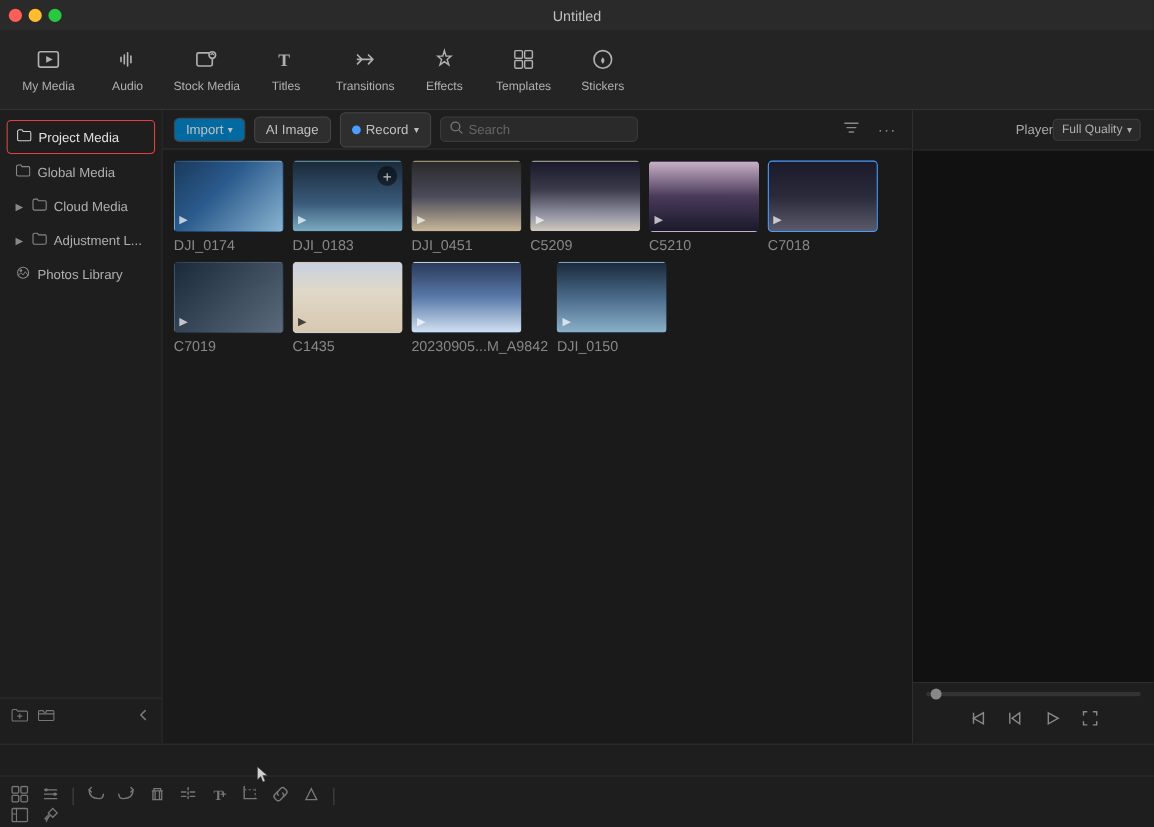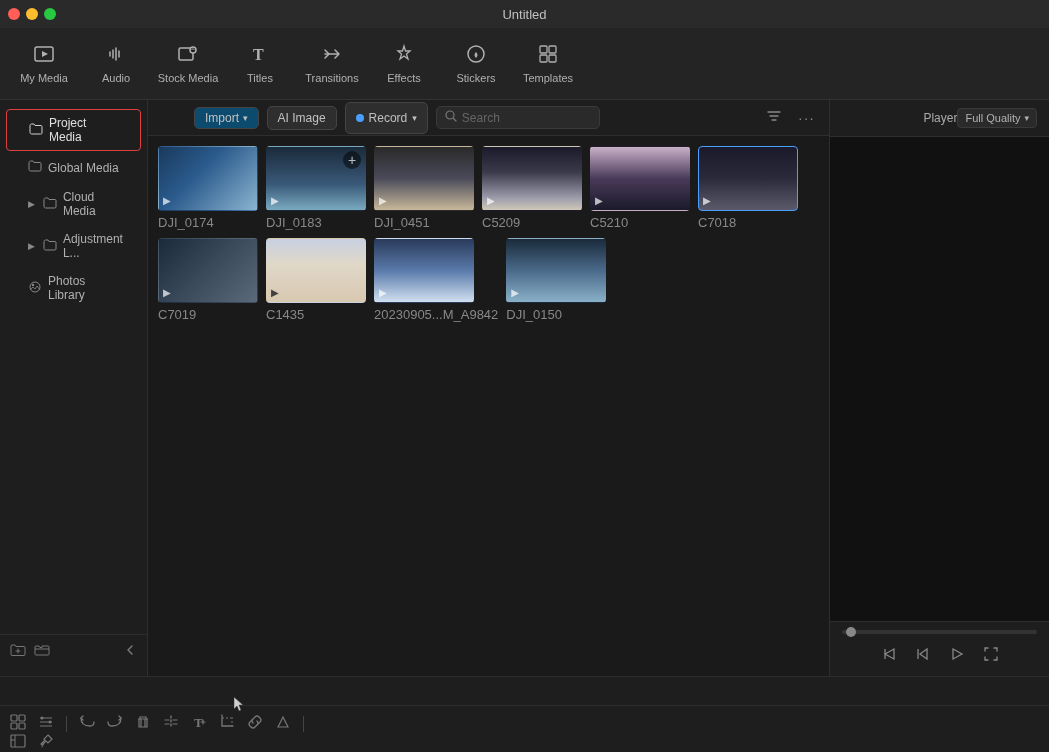--- a/index.html
+++ b/index.html
@@ -88,21 +88,21 @@
       background: #1e1e1e;
       display: flex;
       flex-direction: column;
       padding: 8px 0;
       flex-shrink: 0;
       border-right: 1px solid #2e2e2e;
     }
     .sidebar-item {
       display: flex;
       align-items: center;
-      padding: 6px 22px;
+      padding: 6px 8px;
       cursor: pointer;
       gap: 6px;
       color: #b0b0b0;
       font-size: 12px;
       border-radius: 4px;
       margin: 1px 6px;
     }
     .sidebar-item.active {
       background: transparent;
       border: 1.5px solid #e04040;
@@ -135,28 +135,27 @@
       align-items: center;
       padding: 0 10px;
       gap: 8px;
       border-bottom: 1px solid #2e2e2e;
       flex-shrink: 0;
     }
     .btn-import {
       display: flex;
       align-items: center;
       gap: 4px;
-      background: #0c4a6e;
+      background: #0369a1;
       border: 1px solid #444;
       border-radius: 5px;
       padding: 3px 10px;
       color: #c0c0c0;
       cursor: pointer;
       font-size: 12px;
-      margin-left: 36px;
     }
     .btn-ai-image {
       background: #2e2e2e;
       border: 1px solid #444;
       border-radius: 5px;
       padding: 4px 10px;
       color: #c0c0c0;
       cursor: pointer;
       font-size: 12px;
     }
@@ -458,36 +457,36 @@
     <span class="icon">
       <svg width="22" height="22" viewBox="0 0 22 22" fill="none">
         <path d="M11 3 L12.5 8 L17 8 L13.5 11 L15 16 L11 13 L7 16 L8.5 11 L5 8 L9.5 8 Z" stroke="#b0b0b0" stroke-width="1.3" fill="none"></path>
       </svg>
     </span>
     <span>Effects</span>
   </div>
   <div class="toolbar-item">
     <span class="icon">
       <svg width="22" height="22" viewBox="0 0 22 22" fill="none">
-        <circle cx="11" cy="11" r="8" stroke="#b0b0b0" stroke-width="1.5" fill="none"></circle>
-        <path d="M11 15 Q8 12 11 9 Q14 12 11 15" fill="#b0b0b0"></path>
-      </svg>
-    </span>
-    <span>Stickers</span>
-  </div>
-  <div class="toolbar-item">
-    <span class="icon">
-      <svg width="22" height="22" viewBox="0 0 22 22" fill="none">
         <rect x="3" y="3" width="7" height="7" rx="1" stroke="#b0b0b0" stroke-width="1.3" fill="none"></rect>
         <rect x="12" y="3" width="7" height="7" rx="1" stroke="#b0b0b0" stroke-width="1.3" fill="none"></rect>
         <rect x="3" y="12" width="7" height="7" rx="1" stroke="#b0b0b0" stroke-width="1.3" fill="none"></rect>
         <rect x="12" y="12" width="7" height="7" rx="1" stroke="#b0b0b0" stroke-width="1.3" fill="none"></rect>
       </svg>
     </span>
     <span>Templates</span>
+  </div>
+  <div class="toolbar-item">
+    <span class="icon">
+      <svg width="22" height="22" viewBox="0 0 22 22" fill="none">
+        <circle cx="11" cy="11" r="8" stroke="#b0b0b0" stroke-width="1.5" fill="none"></circle>
+        <path d="M11 15 Q8 12 11 9 Q14 12 11 15" fill="#b0b0b0"></path>
+      </svg>
+    </span>
+    <span>Stickers</span>
   </div>
 </div>
 
 <div class="main-area">
 
   <div class="sidebar">
     <div class="sidebar-item active">
       <span class="s-icon">
         <svg width="14" height="14" viewBox="0 0 14 14" fill="none">
           <path d="M1 3.5 C1 2.7 1.7 2 2.5 2 L5 2 L6 3.5 L12 3.5 C12.8 3.5 13 4.2 13 5 L13 11 C13 11.8 12.3 12 11.5 12 L2.5 12 C1.7 12 1 11.3 1 10.5 Z" stroke="#d0d0d0" stroke-width="1" fill="none"></path>

